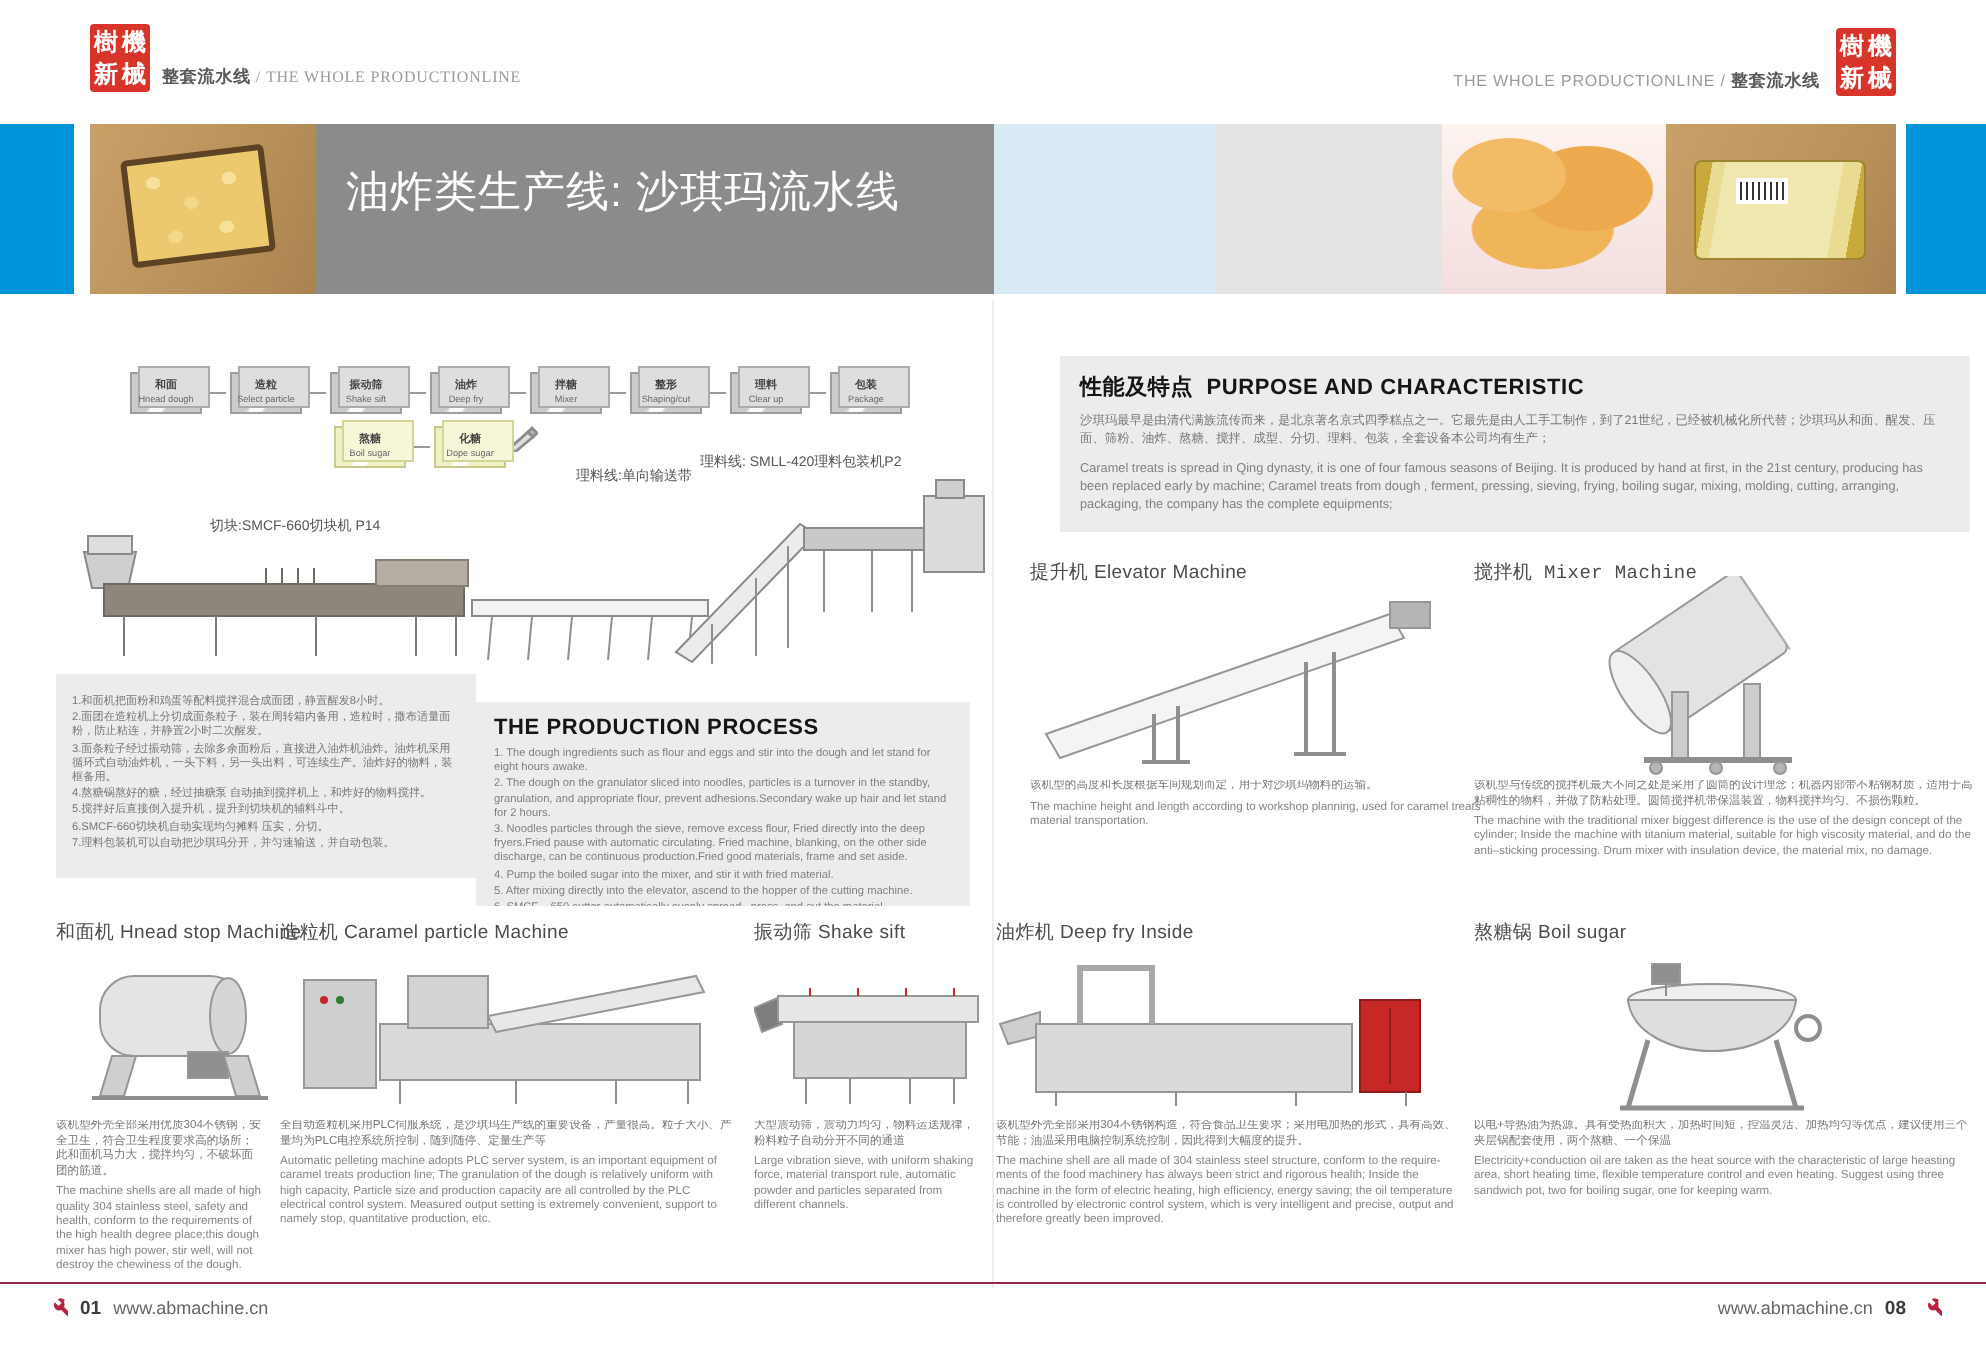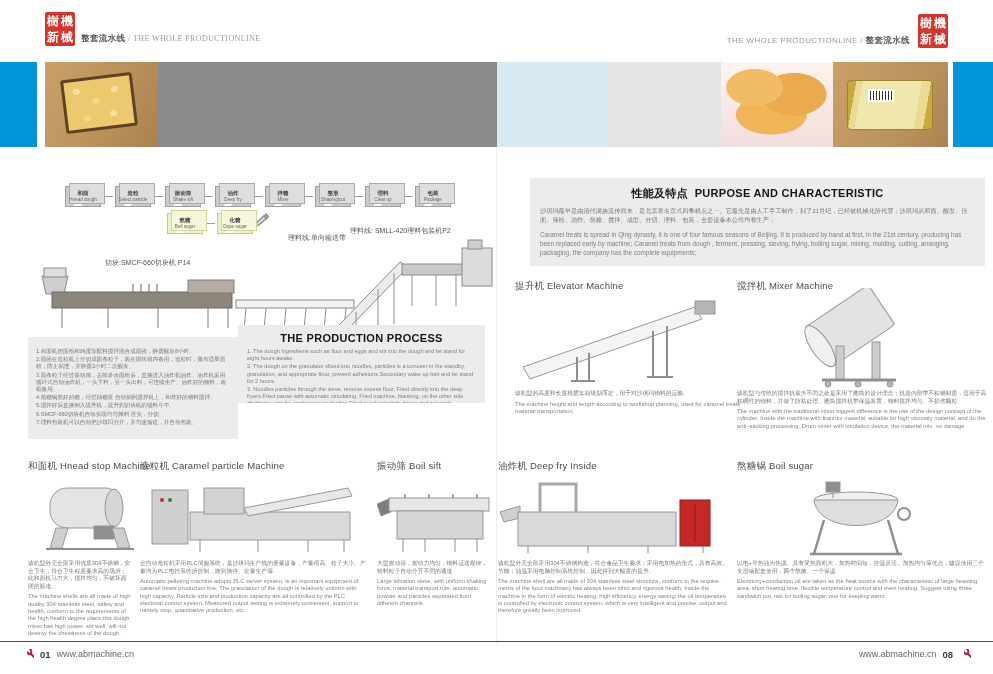--- a/index.html
+++ b/index.html
@@ -52,21 +52,21 @@
 .fbox .c { font-size:5.5px; line-height:8px; color:#444; font-weight:bold; padding-top:2px; }
 .fbox .e { font-size:4.6px; line-height:6px; color:#666; }
 .fbox.yellow { background-color:#eff0c4; border-color:#c9c98a;
   background-image:linear-gradient(125deg,transparent 42%,rgba(255,255,255,.95) 46%,rgba(255,255,255,.95) 58%,transparent 62%); }
 .fbox.yellow::before { background:#f6f6d8; border-color:#d5d59a; }
 .fdash { position:absolute; width:9px; height:0; border-top:1.6px solid #9a9a9a; z-index:1; }
 .line-label { position:absolute; font-size:7px; color:#555; white-space:nowrap; z-index:3; }
 
 
 .panel { position:absolute; background:#ececec; overflow:hidden; }
-.panel h2 { font-size:11px; color:#151515; letter-spacing:.3px;text-align:center; }
+.panel h2 { font-size:11px; color:#151515; letter-spacing:.3px; }
 .small-cn { font-size:5.6px; line-height:7.2px; color:#777; }
 .small-en { font-size:5.6px; line-height:7.2px; color:#808080; }
 .plist div { margin-bottom:1px; }
 
 
 .sec-title { position:absolute; font-size:9.5px; color:#4c4c4c; letter-spacing:.2px; white-space:nowrap; }
 .imgbox { position:absolute; }
 .cap { position:absolute; overflow:hidden; }
 .cap .cn { font-size:5.8px; line-height:7.6px; color:#777; margin-bottom:3px; }
 .cap .en { font-size:5.8px; line-height:7.3px; color:#858585; }
@@ -104,20 +104,21 @@
     <span>機</span>
     <span>新</span>
     <span>械</span>
   </div>
 
   <div class="bnr edge-blue" style="left:0; width:37px;"></div>
   <div class="bnr photo1" style="left:45px; width:113px;">
     <div class="treat"></div>
   </div>
   <div class="bnr bnr-title" style="left:158px; width:339px;">
+    <h1>油炸类生产线: 沙琪玛流水线</h1>
   </div>
   <div class="bnr lblue" style="left:497px; width:111px;"></div>
   <div class="bnr lgray" style="left:608px; width:113px;"></div>
   <div class="bnr photo2" style="left:721px; width:112px;"></div>
   <div class="bnr photo3" style="left:833px; width:115px;">
     <div class="pack">
         <div class="bc"></div>
       </div>
   </div>
   <div class="bnr edge-blue" style="left:953px; width:40px;"></div>
@@ -240,21 +241,21 @@
     <div class="plist small-cn" style="margin-top:4px;">
       <div>1.和面机把面粉和鸡蛋等配料搅拌混合成面团，静置醒发8小时。</div>
       <div>2.面团在造粒机上分切成面条粒子，装在周转箱内备用，造粒时，撒布适量面粉，防止粘连，并静置2小时二次醒发。</div>
       <div>3.面条粒子经过振动筛，去除多余面粉后，直接进入油炸机油炸。油炸机采用循环式自动油炸机，一头下料，另一头出料，可连续生产。油炸好的物料，装框备用。</div>
       <div>4.熬糖锅熬好的糖，经过抽糖泵 自动抽到搅拌机上，和炸好的物料搅拌。</div>
       <div>5.搅拌好后直接倒入提升机，提升到切块机的辅料斗中。</div>
       <div>6.SMCF-660切块机自动实现均匀摊料 压实，分切。</div>
       <div>7.理料包装机可以自动把沙琪玛分开，并匀速输送，并自动包装。</div>
     </div>
   </div>
-  <div class="panel" style="left:238px; top:325px; width:247px; height:78px; padding:7px 9px;">
+  <div class="panel" style="left:238px; top:351px; width:247px; height:102px; padding:7px 9px;">
     <h2>THE PRODUCTION PROCESS</h2>
     <div class="plist small-en" style="margin-top:4px;">
       <div>1. The dough ingredients such as flour and eggs and stir into the dough and let stand for eight hours awake.</div>
       <div>2. The dough on the granulator sliced into noodles, particles is a turnover in the standby, granulation, and appropriate flour, prevent adhesions.Secondary wake up hair and let stand for 2 hours.</div>
       <div>3. Noodles particles through the sieve, remove excess flour, Fried directly into the deep fryers.Fried pause with automatic circulating. Fried machine, blanking, on the other side discharge, can be continuous production.Fried good materials, frame and set aside.</div>
       <div>4. Pump the boiled sugar into the mixer, and stir it with fried material.</div>
       <div>5. After mixing directly into the elevator, ascend to the hopper of the cutting machine.</div>
       <div>6. SMCF – 650 cutter automatically evenly spread , press, and cut the material.</div>
 
     </div>
@@ -283,21 +284,21 @@
             <line x1="132" y1="84" x2="158" y2="84"></line>
           </g>
       </g>
     </svg>
   </div>
   <div class="cap" style="left:515px; top:390px; width:228px; height:50px;">
     <div class="cn">该机型的高度和长度根据车间规划而定，用于对沙琪玛物料的运输。</div>
     <div class="en">The machine height and length according to workshop planning, used for caramel treats material transportation.</div>
   </div>
 
-  <div class="sec-title" style="left:737px; top:280px;">搅拌机 Mixer Machine</div>
+  <div class="sec-title" style="left:737px; top:280px;font-family:Liberation Mono, monospace;">搅拌机 Mixer Machine</div>
   <div class="imgbox" style="left:770px; top:288px; width:180px; height:100px;">
     <svg width="180" height="100" viewBox="0 0 180 100">
       <g stroke="#979797" stroke-width="1">
         <g transform="rotate(-34 80 38)">
           <rect x="42" y="14" width="76" height="48" rx="4" fill="#e3e3e3"></rect>
           <ellipse cx="44" cy="38" rx="9" ry="24" fill="#f0f0f0"></ellipse>
           <line x1="118" y1="14" x2="118" y2="62" stroke="#b0b0b0"></line>
         </g>
         <rect x="66" y="58" width="8" height="34" fill="#cdcdcd"></rect>
         <rect x="102" y="54" width="8" height="38" fill="#cdcdcd"></rect>
@@ -348,21 +349,21 @@
             <line x1="196" y1="62" x2="196" y2="74"></line>
           </g>
       </g>
     </svg>
   </div>
   <div class="cap" style="left:140px; top:560px; width:226px; height:80px;">
     <div class="cn">全自动造粒机采用PLC伺服系统，是沙琪玛生产线的重要设备，产量很高。粒子大小、产量均为PLC电控系统所控制，随到随停、定量生产等</div>
     <div class="en">Automatic pelleting machine adopts PLC server system, is an important equipment of caramel treats production line; The granulation of the dough is relatively uniform with high capacity, Particle size and production capacity are all controlled by the PLC electrical control system. Measured output setting is extremely convenient, support to namely stop, quantitative production, etc.</div>
   </div>
 
-  <div class="sec-title" style="left:377px; top:460px;">振动筛 Boil sift</div>
+  <div class="sec-title" style="left:377px; top:460px;">振动筛 Shake sift</div>
   <div class="imgbox" style="left:377px; top:478px; width:118px; height:76px;">
     <svg width="118" height="76" viewBox="0 0 118 76">
       <g stroke="#979797" stroke-width="1">
         <polygon points="0,26 14,20 14,34 4,38" fill="#7d7d7d"></polygon>
         <rect x="12" y="20" width="100" height="13" fill="#e6e6e6"></rect>
         <g stroke="#c62828">
             <line x1="28" y1="16" x2="28" y2="20"></line>
             <line x1="52" y1="16" x2="52" y2="20"></line>
             <line x1="76" y1="16" x2="76" y2="20"></line>
             <line x1="100" y1="16" x2="100" y2="20"></line>

